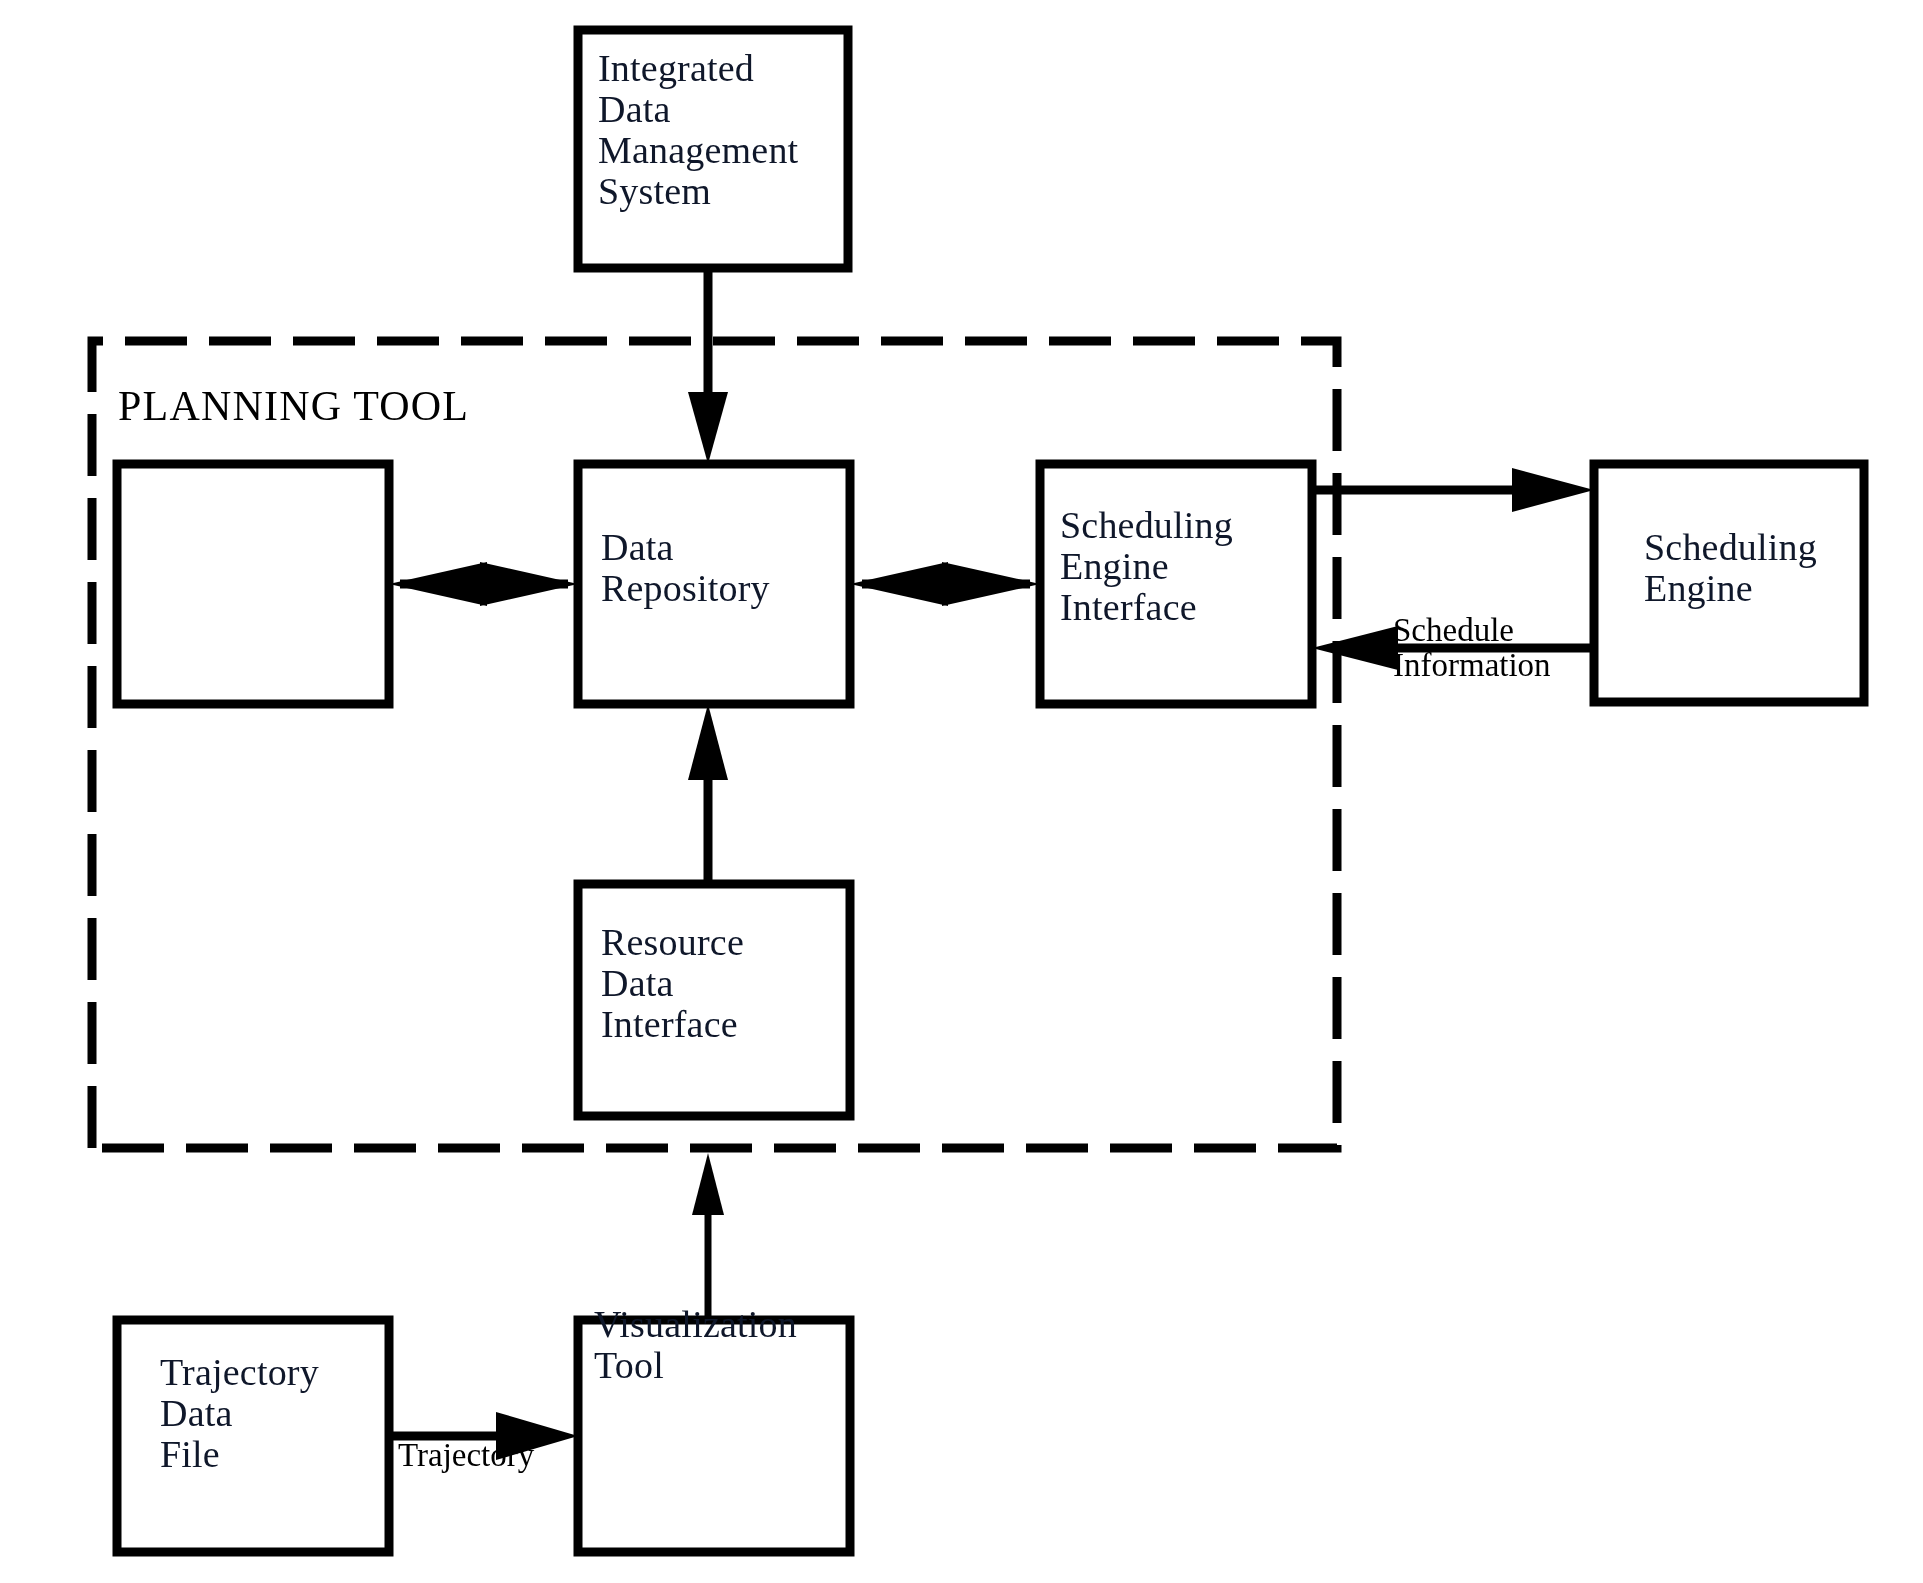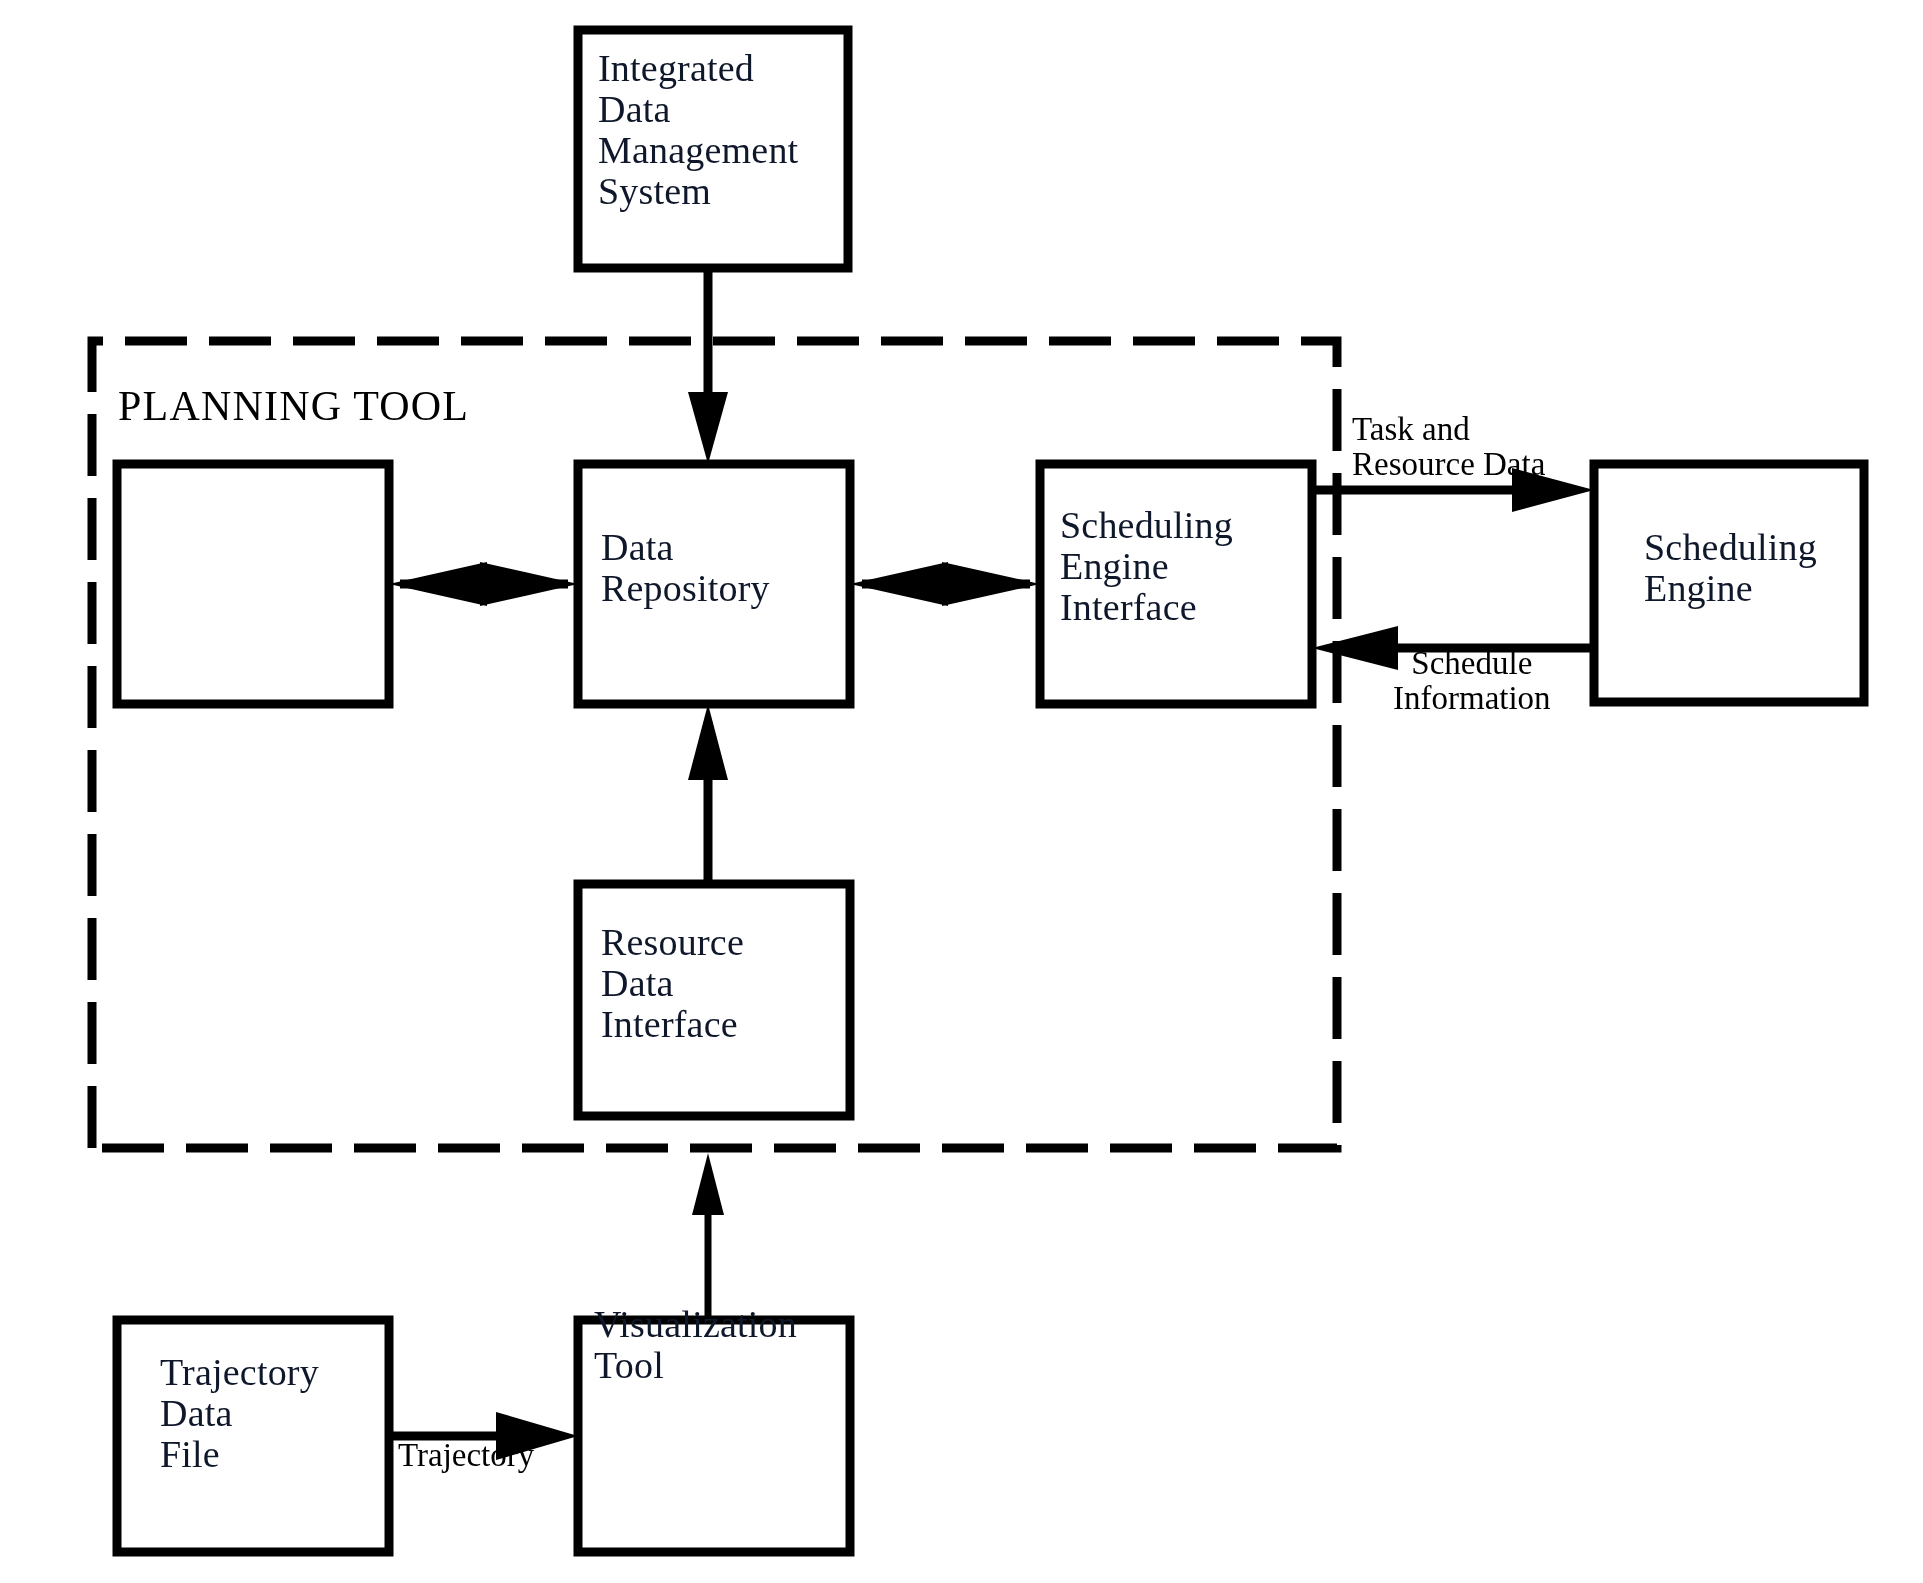--- a/index.html
+++ b/index.html
@@ -172,22 +172,20 @@
 Data
 Interface</div>
 
   <div class="node-label" style="left:160px; top:1352px;">Trajectory
 Data
 File</div>
 
   <div class="node-label" style="left:594px; top:1304px;">Visualization
 Tool</div>
 
-  <div class="edge-label" style="left:1352px; top:412px;">Task and
-Resource Data</div>
 
-  <div class="edge-label" style="left:1393px; top:646px;text-align:center;">Schedule
+  <div class="edge-label" style="left:1393px; top:613px;">Schedule
 Information</div>
 
 
   <div class="edge-label" style="left:398px; top:1438px;">Trajectory</div>
 
 </div>
 
 </body></html>

